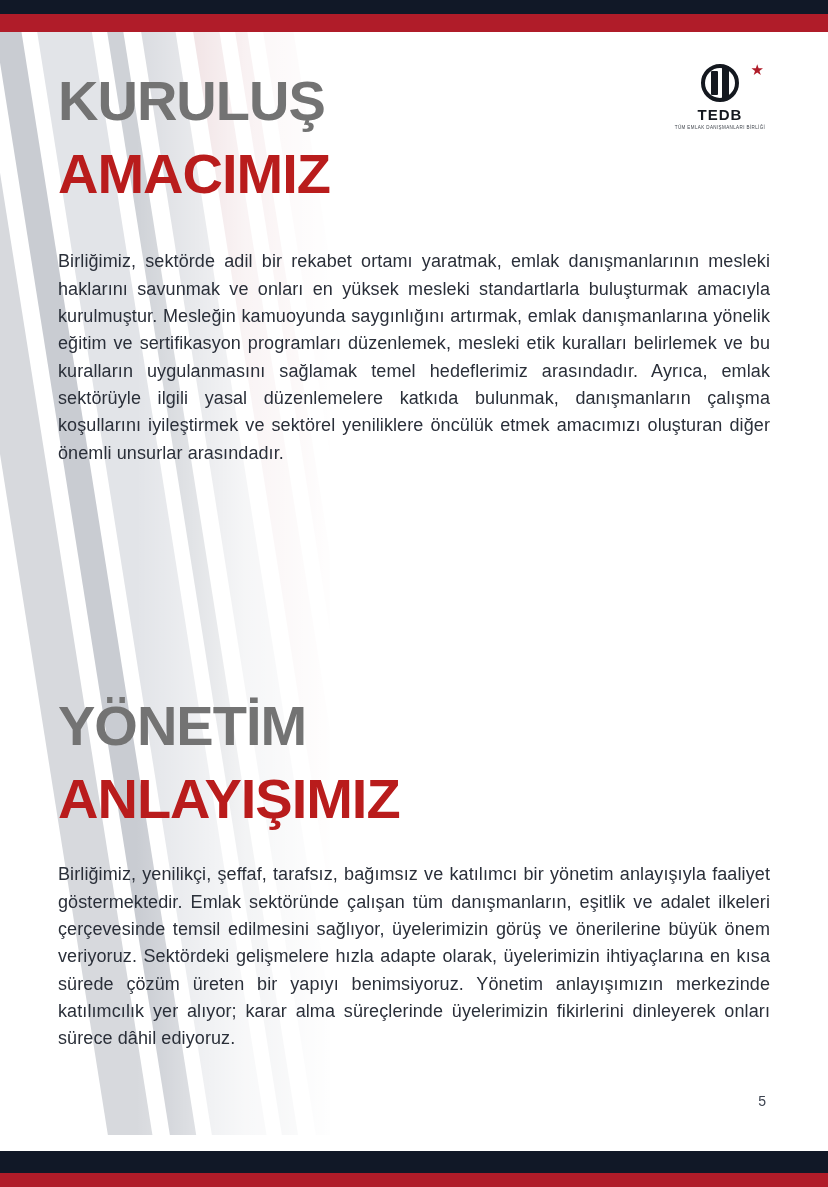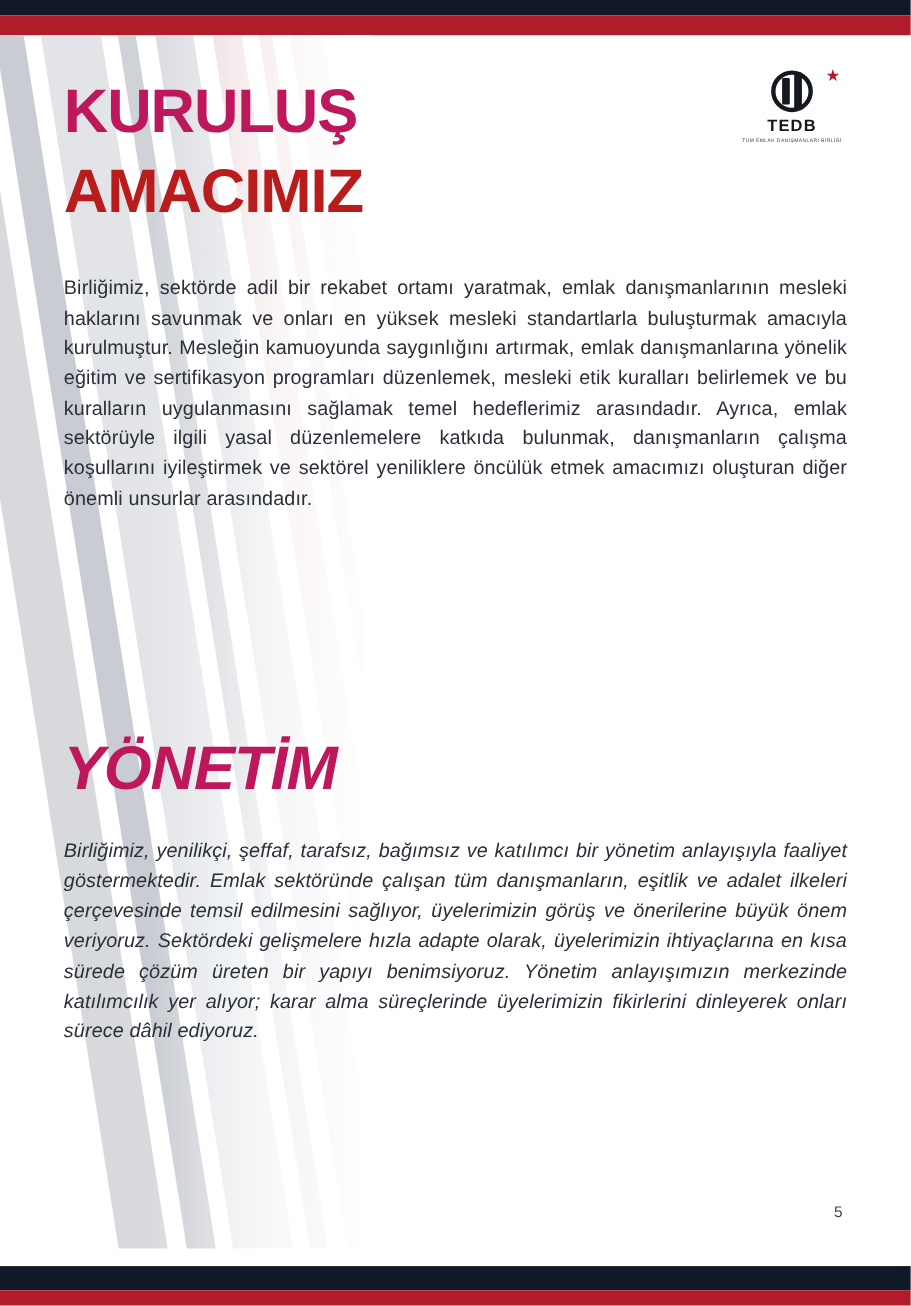--- a/index.html
+++ b/index.html
@@ -156,32 +156,32 @@
     margin-top: 2px;
     white-space: nowrap;
   }
 
   .section {
     position: absolute;
     left: 58px;
     right: 58px;
   }
   .section-1 { top: 40px; }
-  .section-2 { top: 637px; font-style: italic; }
+  .section-2 { top: 665px; }
 
   h1.head-dark,
   h1.head-red {
     margin: 0;
     font-family: "Liberation Sans", sans-serif;
     font-weight: 800;
     font-size: 56px;
     line-height: 1.02;
     letter-spacing: -1px;
   }
-  h1.head-dark { color: #be185d; }
+  h1.head-dark { color: #737373; }
   h1.head-red  { color: #b91c1c; margin-top: 16px; }
 
   .body-text {
     margin-top: 46px;
     font-size: 18px;
     line-height: 1.52;
     color: #2a2f39;
     text-align: justify;
     letter-spacing: 0.1px;
   }
@@ -229,20 +229,21 @@
     </div>
 
     <section class="section section-1">
       <h1 class="head-dark">KURULUŞ</h1>
       <h1 class="head-red">AMACIMIZ</h1>
       <p class="body-text">Birliğimiz, sektörde adil bir rekabet ortamı yaratmak, emlak danışmanlarının mesleki haklarını savunmak ve onları en yüksek mesleki standartlarla buluşturmak amacıyla kurulmuştur. Mesleğin kamuoyunda saygınlığını artırmak, emlak danışmanlarına yönelik eğitim ve sertifikasyon programları düzenlemek, mesleki etik kuralları belirlemek ve bu kuralların uygulanmasını sağlamak temel hedeflerimiz arasındadır. Ayrıca, emlak sektörüyle ilgili yasal düzenlemelere katkıda bulunmak, danışmanların çalışma koşullarını iyileştirmek ve sektörel yeniliklere öncülük etmek amacımızı oluşturan diğer önemli unsurlar arasındadır.</p>
     </section>
 
     <section class="section section-2">
       <h1 class="head-dark">YÖNETİM</h1>
+      <h1 class="head-red">ANLAYIŞIMIZ</h1>
       <p class="body-text">Birliğimiz, yenilikçi, şeffaf, tarafsız, bağımsız ve katılımcı bir yönetim anlayışıyla faaliyet göstermektedir. Emlak sektöründe çalışan tüm danışmanların, eşitlik ve adalet ilkeleri çerçevesinde temsil edilmesini sağlıyor, üyelerimizin görüş ve önerilerine büyük önem veriyoruz. Sektördeki gelişmelere hızla adapte olarak, üyelerimizin ihtiyaçlarına en kısa sürede çözüm üreten bir yapıyı benimsiyoruz. Yönetim anlayışımızın merkezinde katılımcılık yer alıyor; karar alma süreçlerinde üyelerimizin fikirlerini dinleyerek onları sürece dâhil ediyoruz.</p>
     </section>
 
     <div class="page-number">5</div>
   </div>
 
   <div class="bar-bottom-white"></div>
   <div class="bar-bottom-dark"></div>
   <div class="bar-bottom-red"></div>
 </div>

